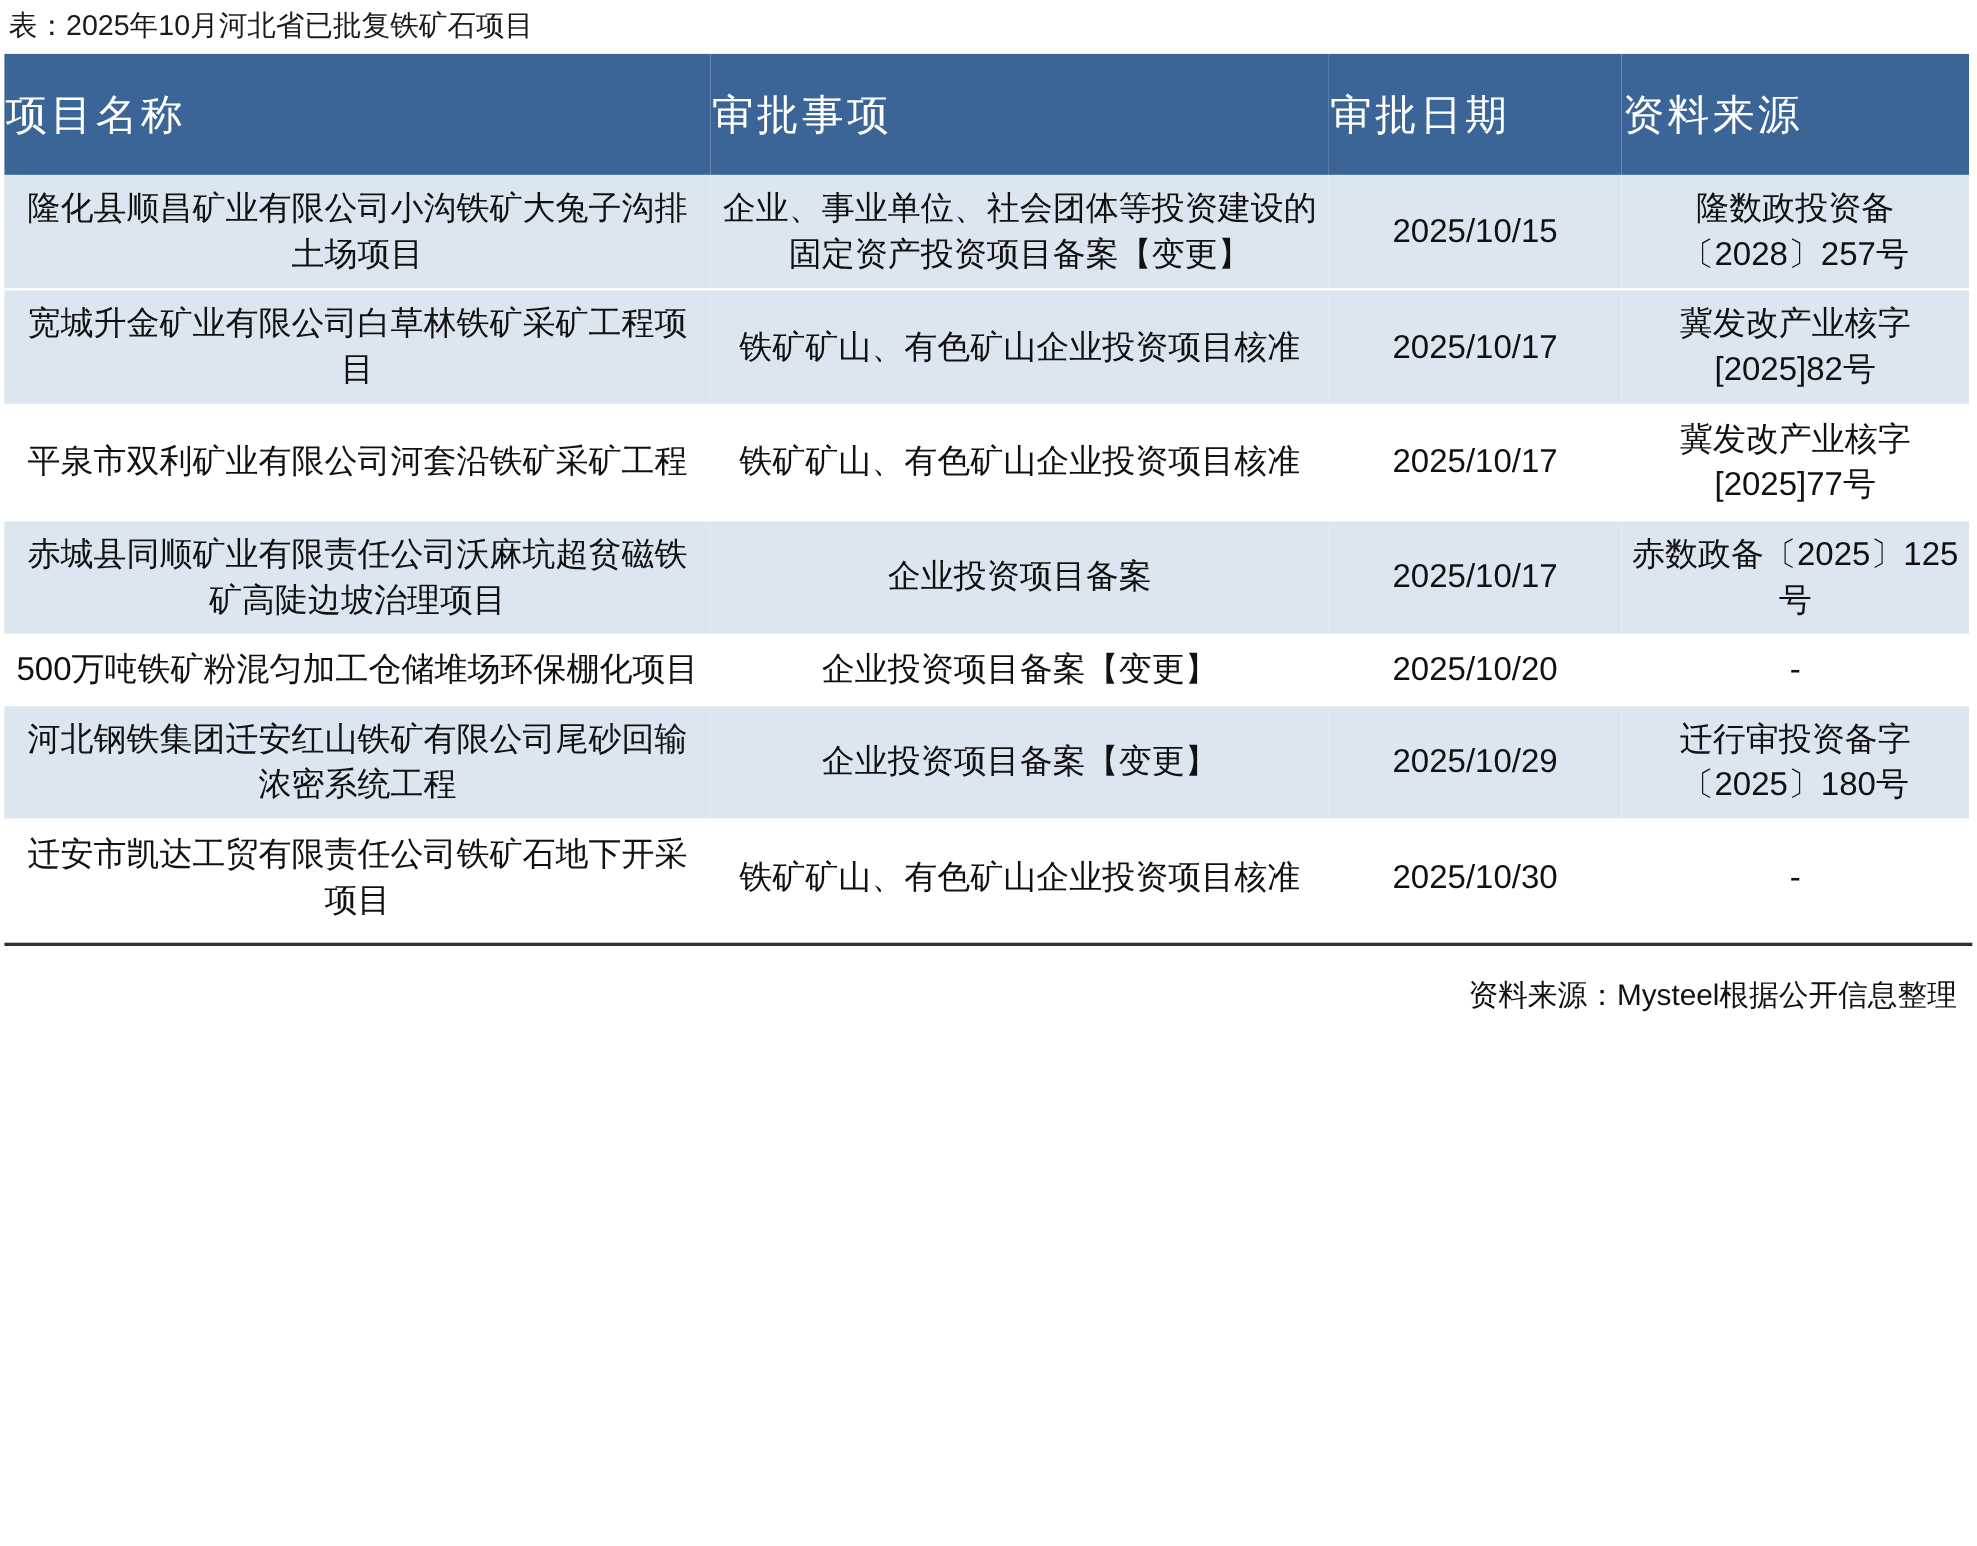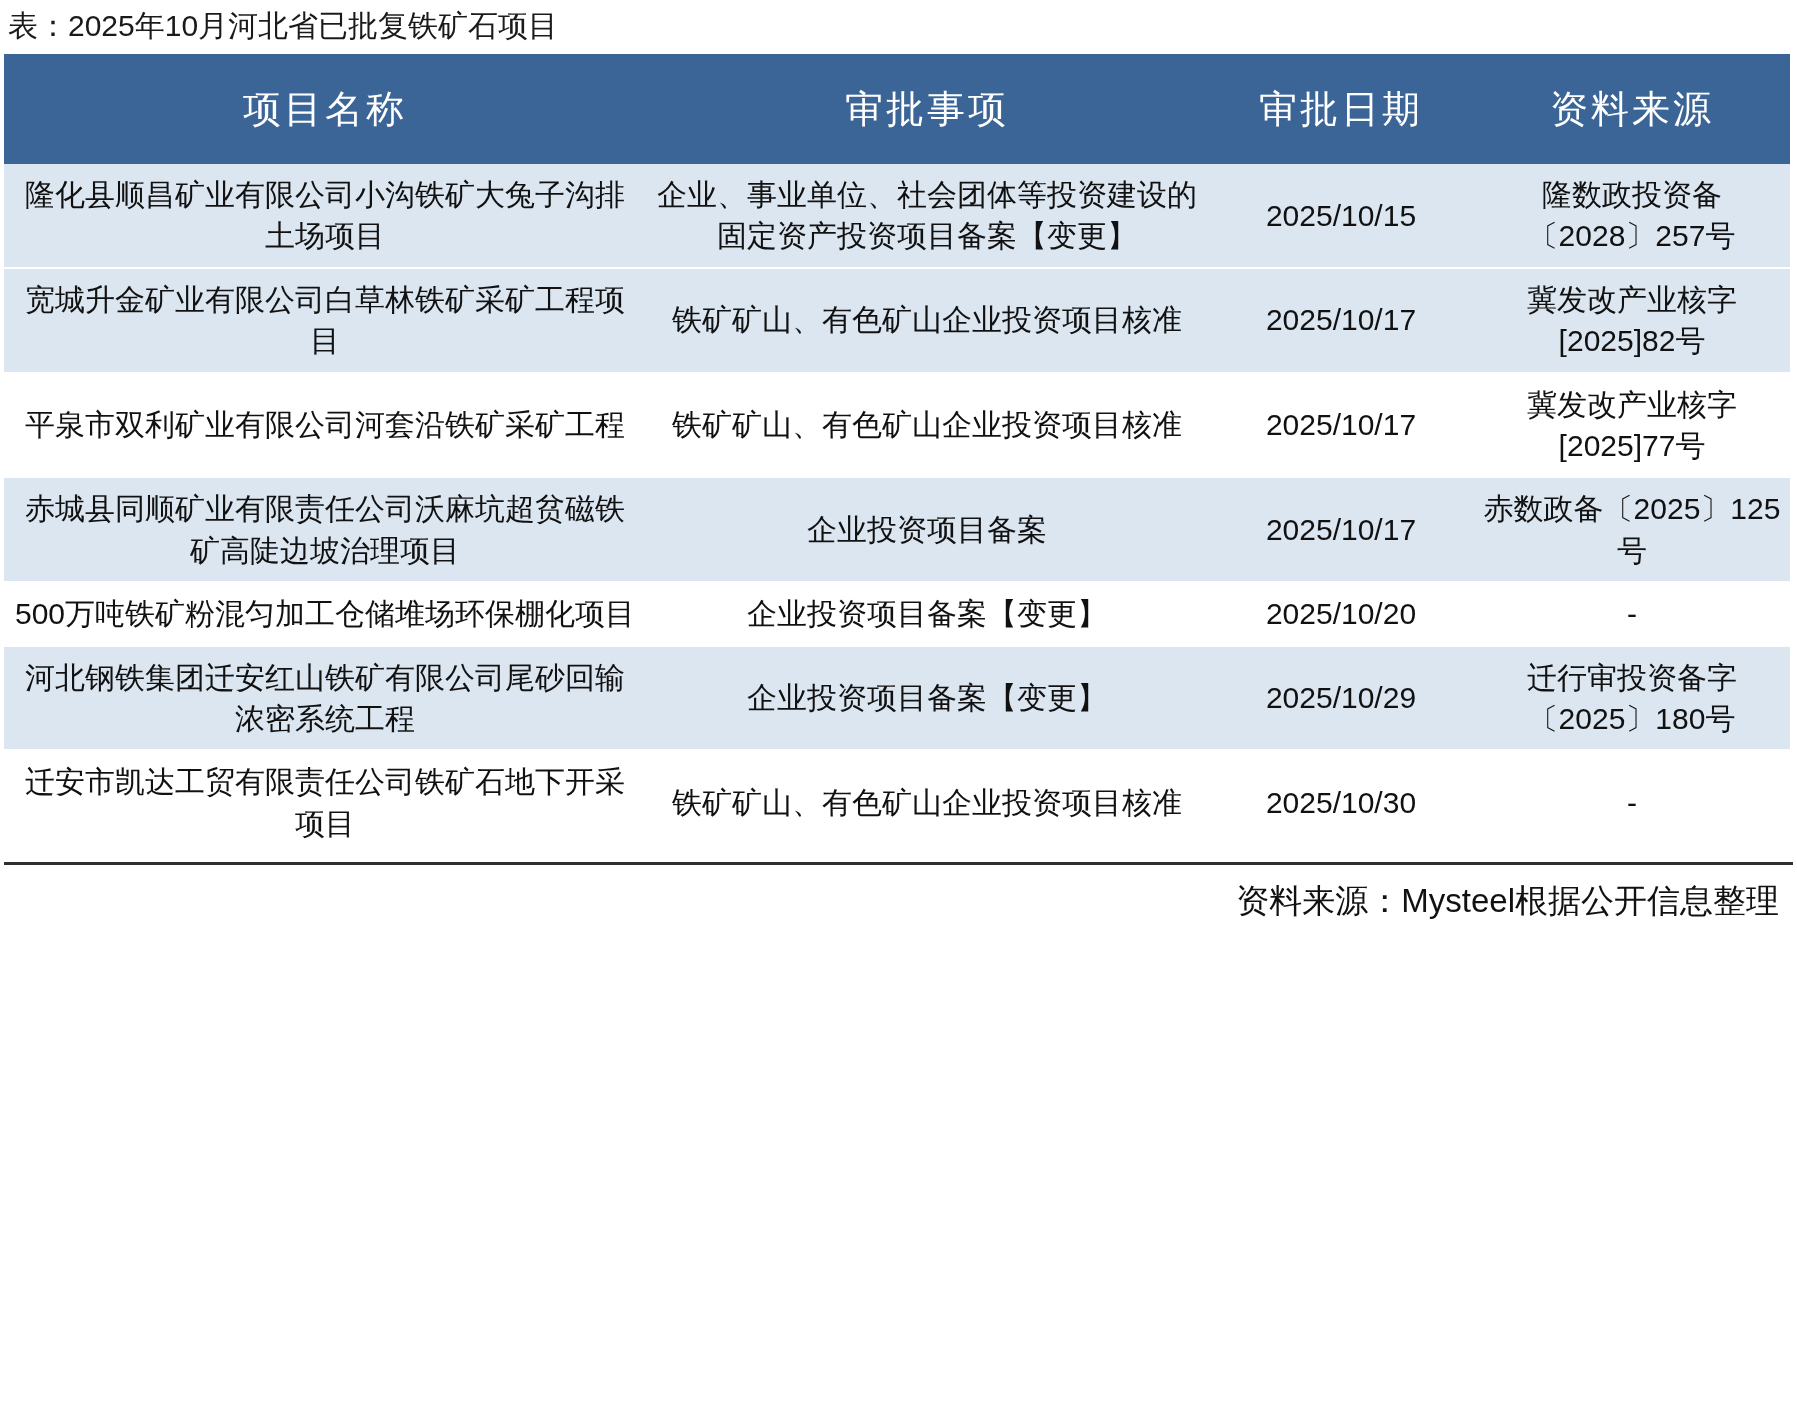--- a/index.html
+++ b/index.html
@@ -14,21 +14,21 @@
     color: #1a1a1a;
     overflow: hidden;
   }
   .page {
     position: relative;
     width: 1797px;
     height: 1405px;
     box-sizing: border-box;
   }
   .caption {
-    font-size: 30px;
+    font-size: 26px;
     line-height: 1.2;
     padding: 8px 0 10px 8px;
     color: #1a1a1a;
     white-space: nowrap;
   }
   table.data-table {
     border-collapse: collapse;
     width: 1786px;
     margin-left: 4px;
     table-layout: fixed;
@@ -39,40 +39,40 @@
   table.data-table col.c-doc   { width: 316px; }
 
   thead th {
     background: #3a6596;
     color: #ffffff;
     font-weight: normal;
     font-size: 38px;
     font-family: "DejaVu Serif", "Liberation Serif", serif;
     letter-spacing: 3px;
     height: 108px;
-    text-align: center;
+    text-align: left;
     vertical-align: middle;
     border: none;
   }
   tbody td {
     font-size: 30px;
     line-height: 1.38;
     text-align: center;
     vertical-align: middle;
     padding: 10px 8px;
     border-bottom: 2px solid #ffffff;
     color: #111111;
   }
   tbody tr.odd td  { background: #ffffff; }
   tbody tr.even td { background: #dce6f1; }
   tbody tr td.cell-name { text-align: center; }
   .footer {
     text-align: right;
-    font-size: 33px;
-    padding: 14px 14px 0 0;
+    font-size: 27px;
+    padding: 27px 14px 0 0;
     color: #111111;
     border-top: 3px solid #2f2f2f;
     margin: 6px 4px 0 4px;
   }
 </style>
 </head>
 <body>
 
 <div class="page">
 

